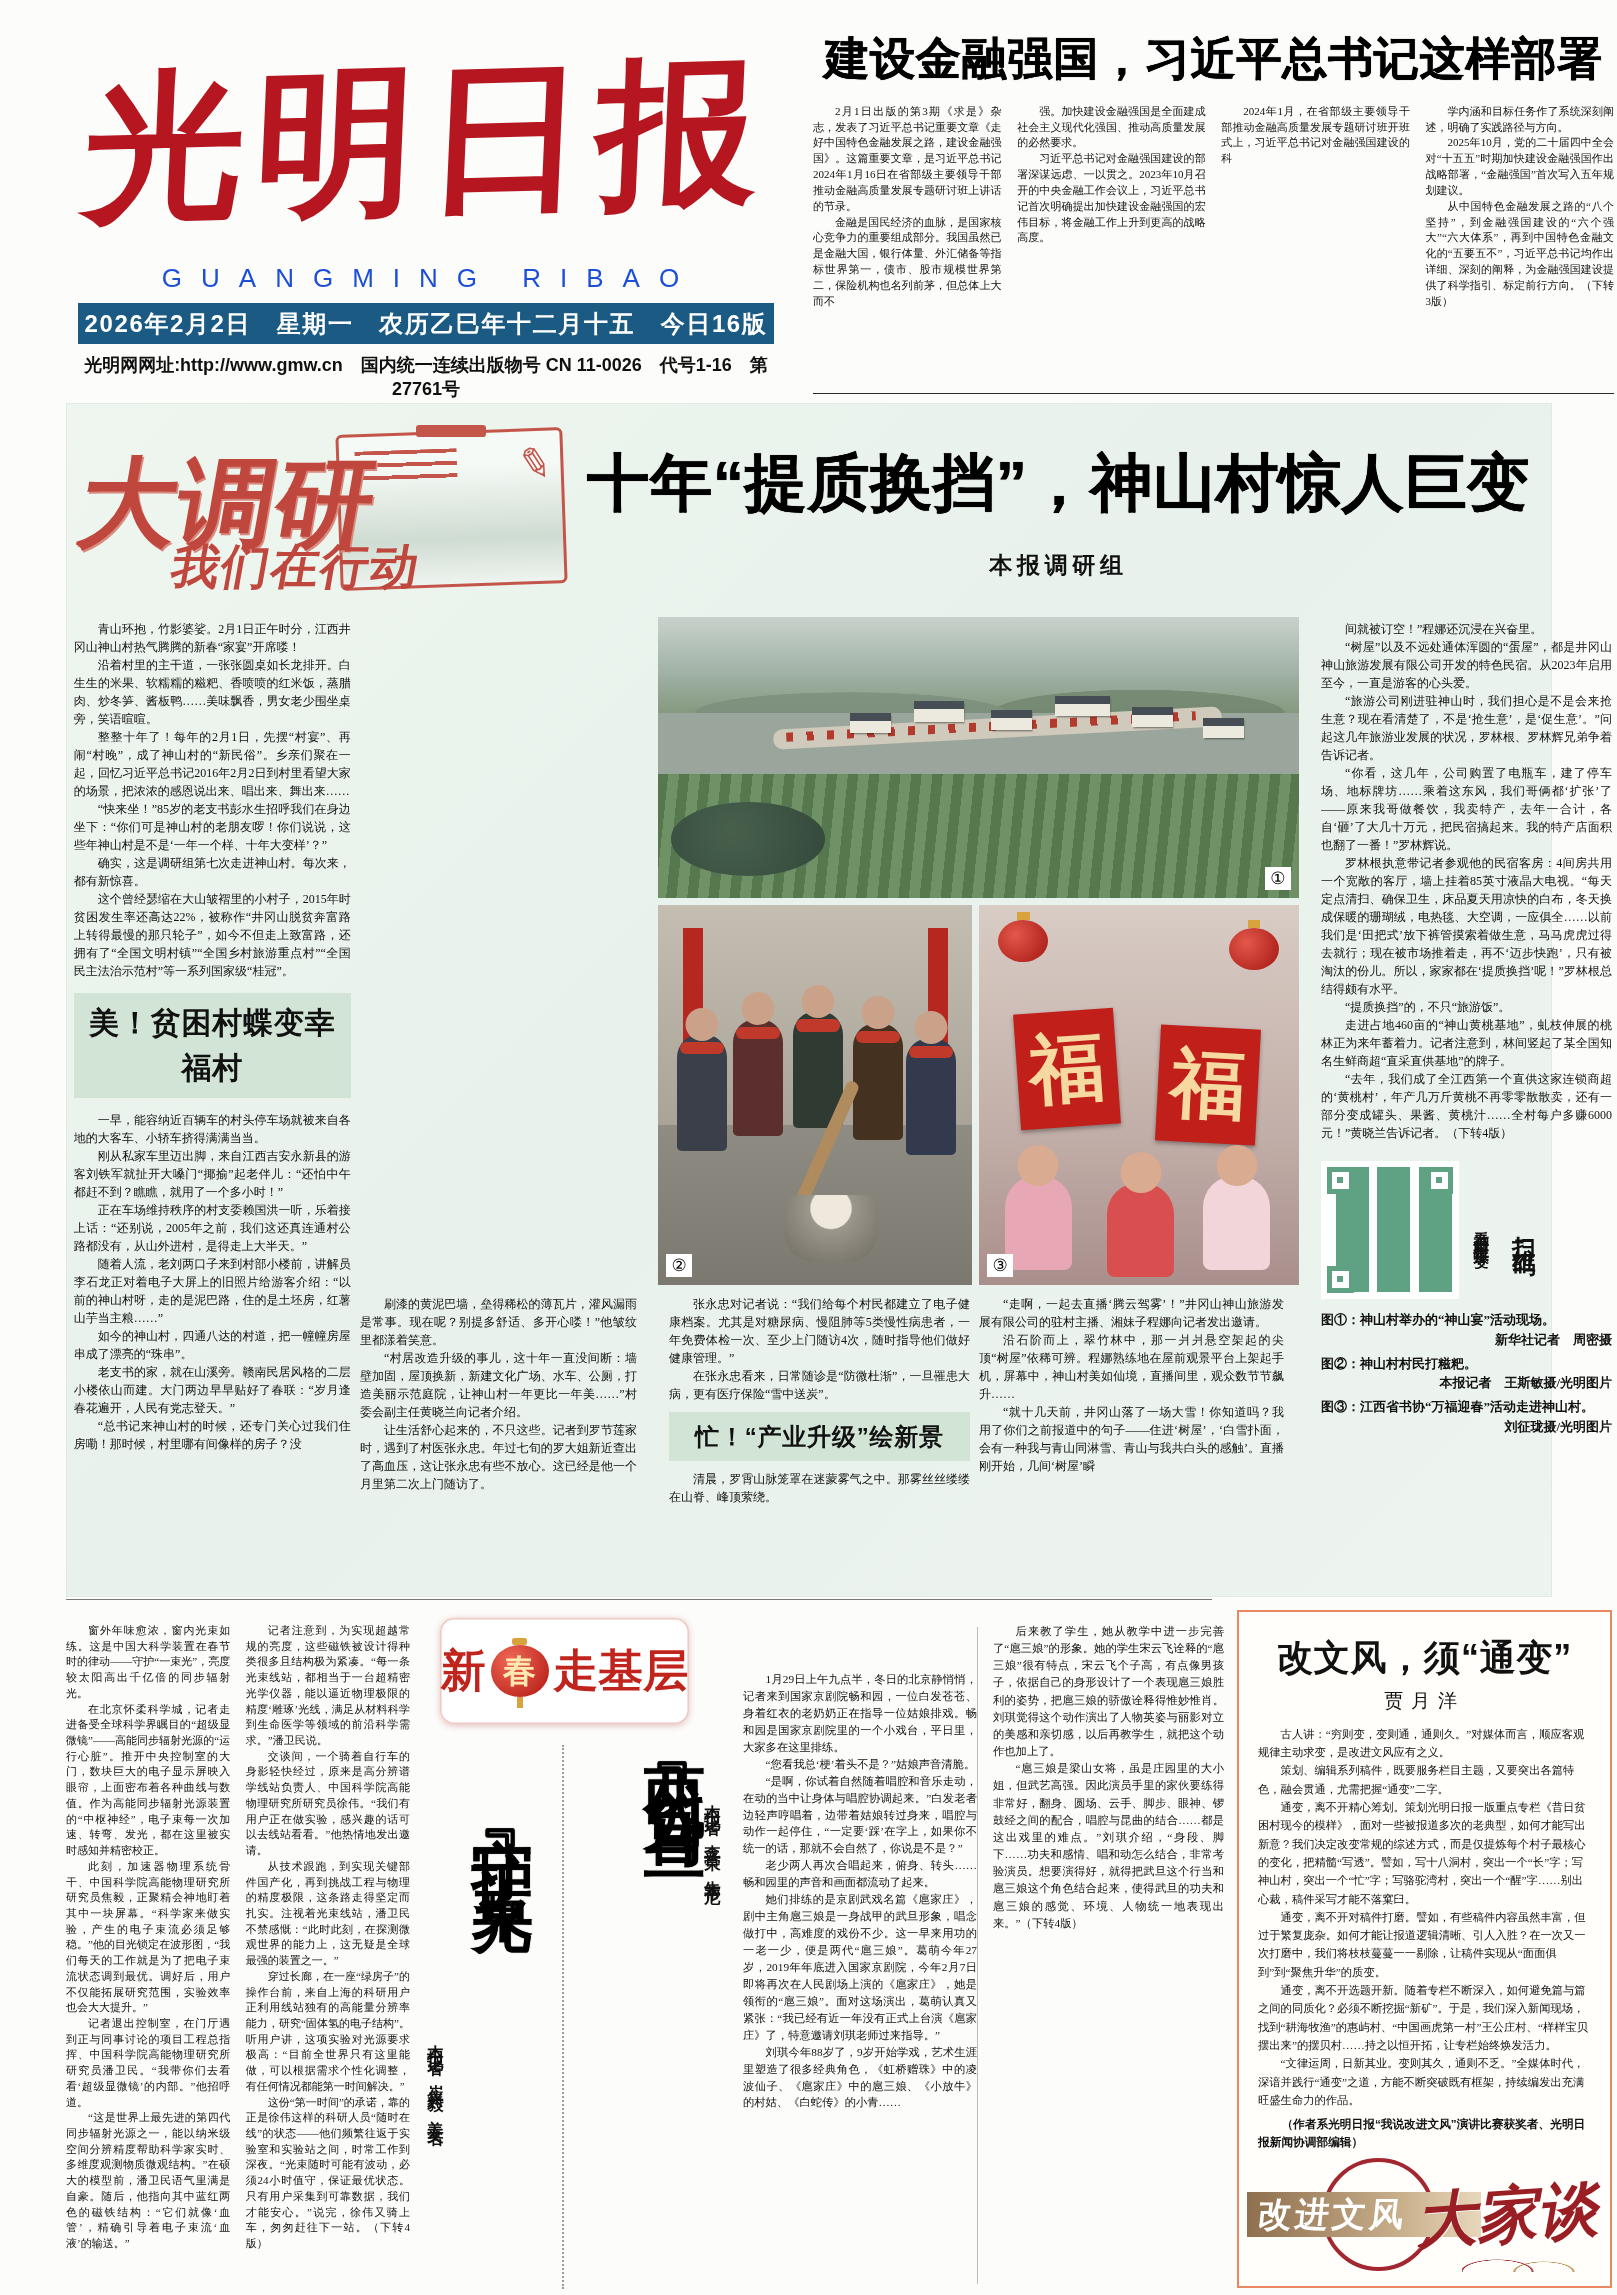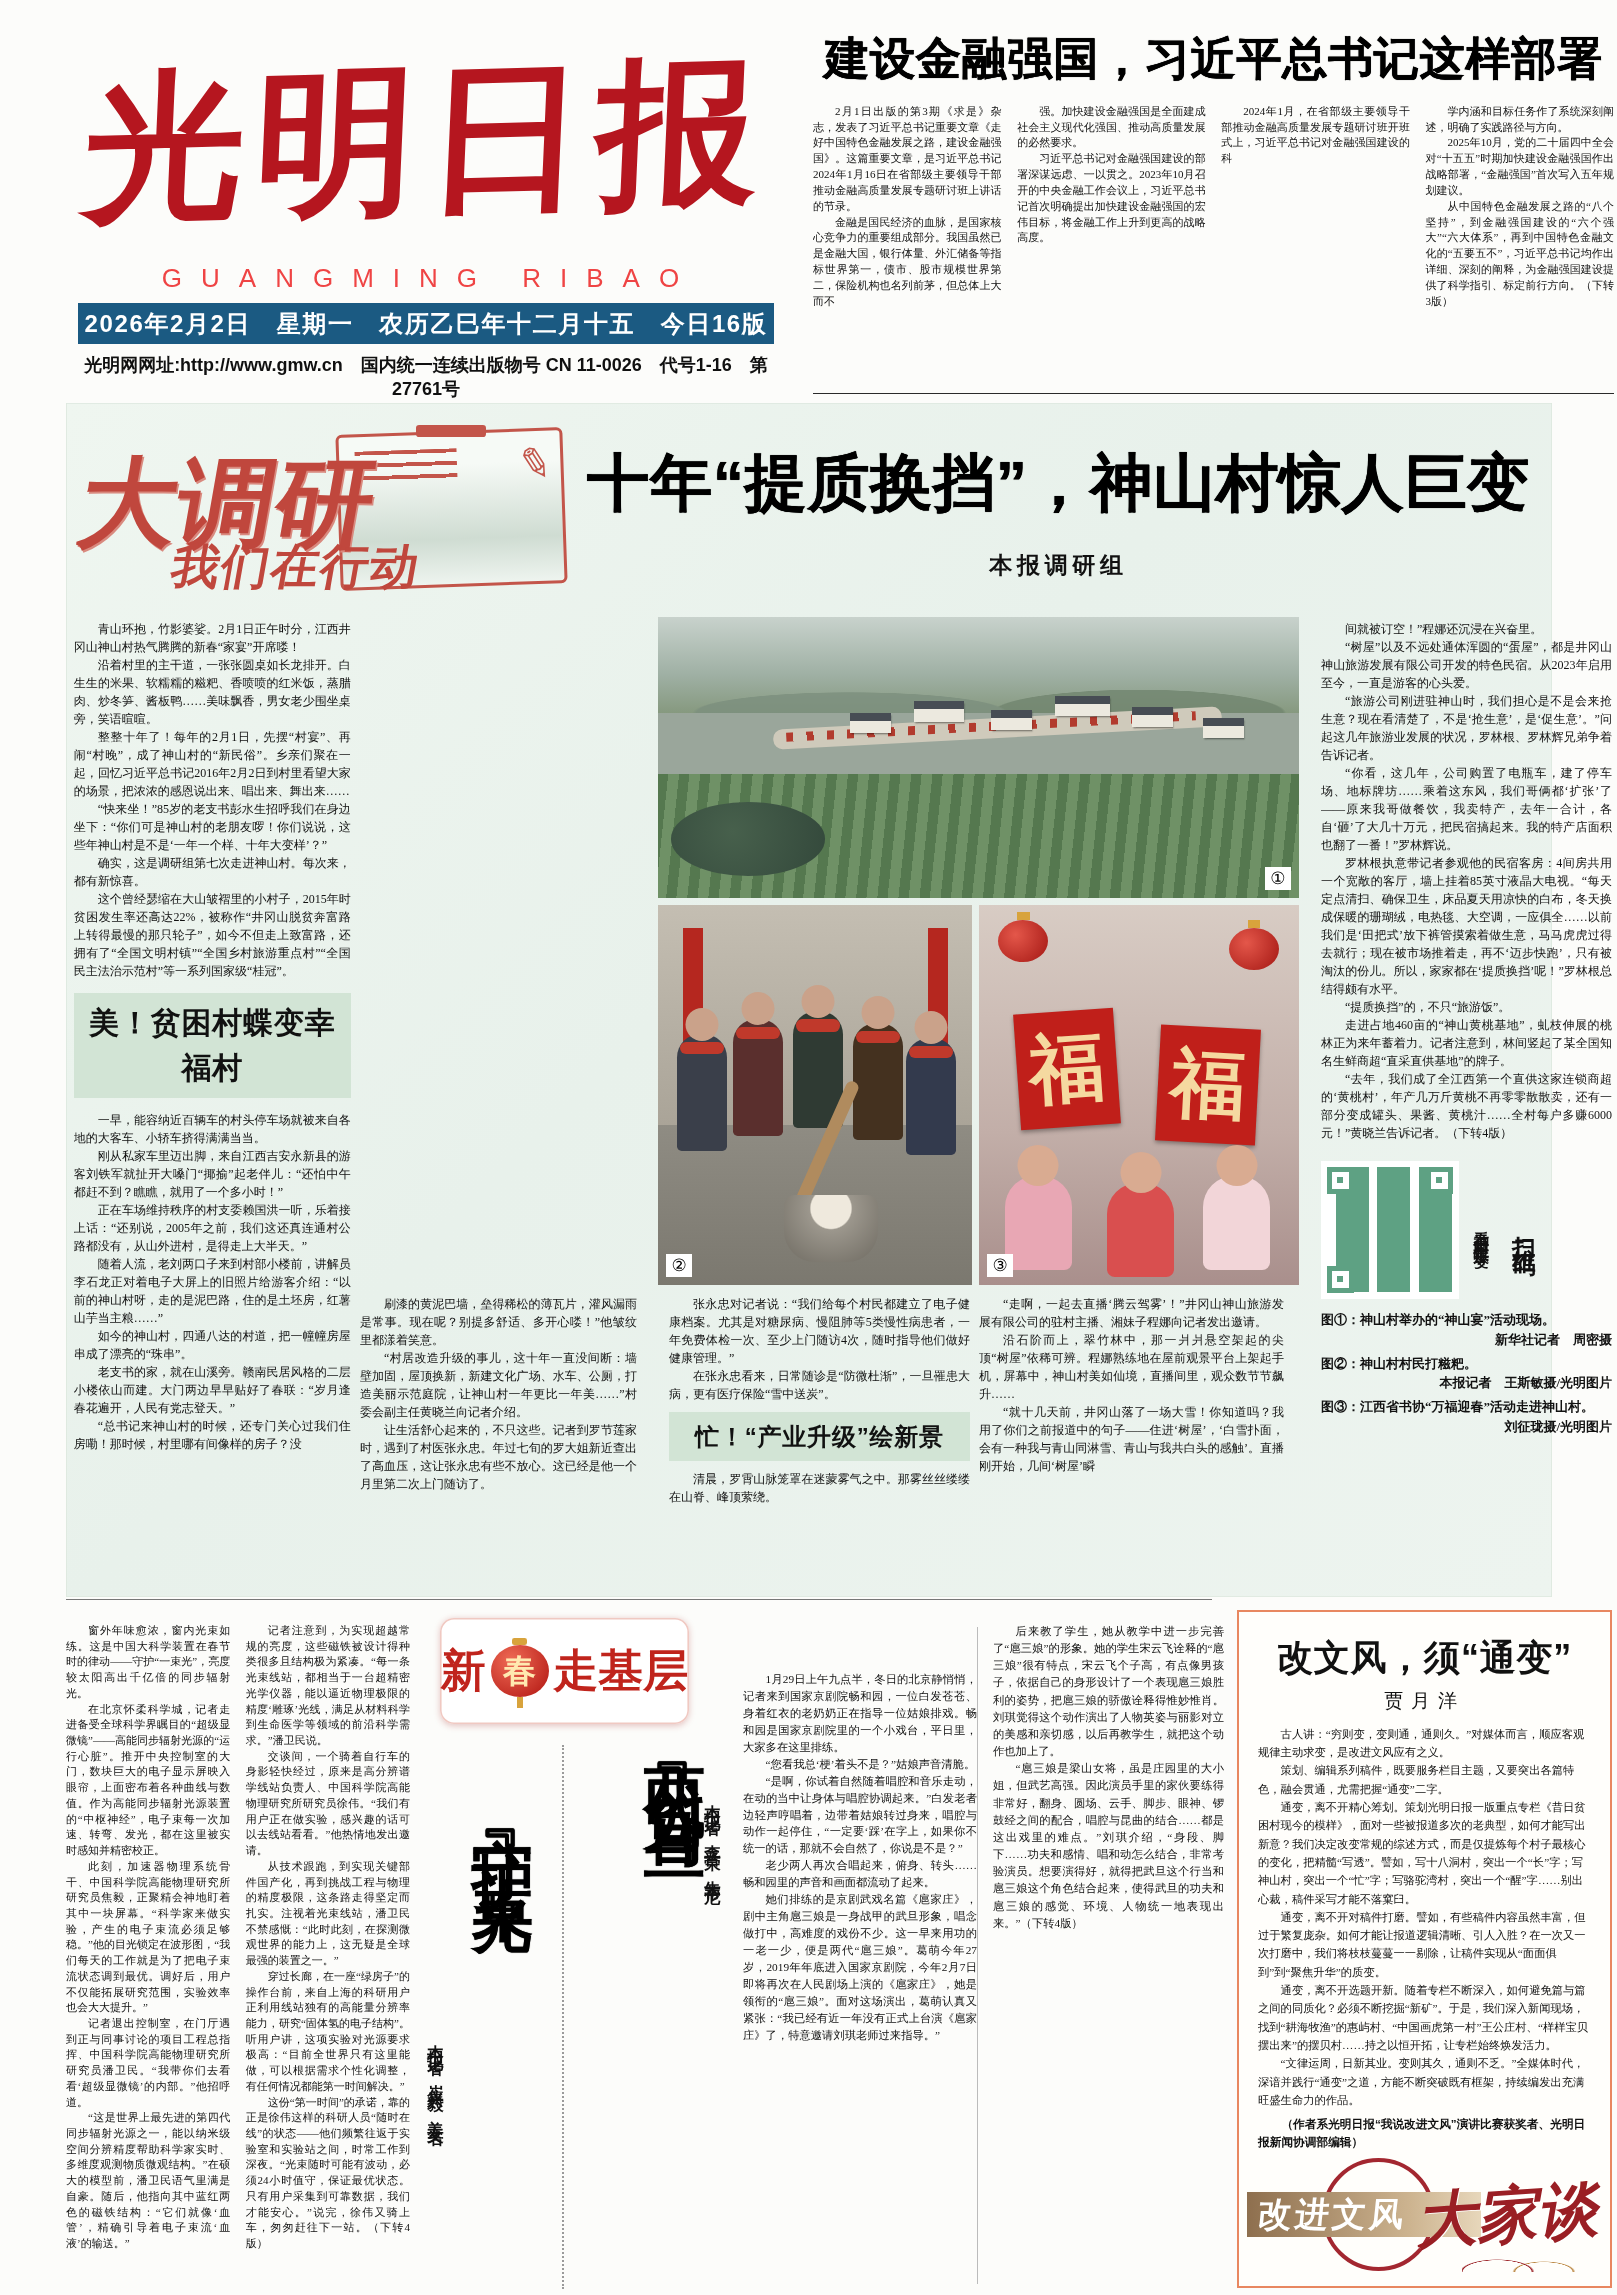--- a/index.html
+++ b/index.html
@@ -5,21 +5,21 @@
   html,body{margin:0;padding:0;background:#888;}
   .page{position:relative;width:1617px;height:2295px;background:#fcfcfa;margin:0 auto;
         font-family:"Liberation Serif","DejaVu Serif",serif;color:#111;overflow:hidden;}
   [data-name]{box-sizing:border-box;}
 
   
   .logo{position:absolute;left:67px;top:22px;width:719px;height:234px;color:#b5161f;
         font-family:"DejaVu Serif",serif;font-weight:bold;font-size:160px;line-height:234px;
         text-align:center;letter-spacing:11px;transform:rotate(-1.5deg) skewX(-4deg);}
   .romanized{position:absolute;left:94px;top:263px;width:672px;text-align:center;
-        font-family:"Liberation Sans",sans-serif;font-size:26px;letter-spacing:19px;color:#ef4444;}
+        font-family:"Liberation Sans",sans-serif;font-size:26px;letter-spacing:19px;color:#1d4ed8;}
   .datebar{position:absolute;left:78px;top:303px;width:696px;height:41px;background:#1b5a82;
         color:#fff;font-family:"Liberation Sans",sans-serif;font-weight:bold;font-size:24px;
         line-height:41px;text-align:center;letter-spacing:1.6px;}
   .infoline{position:absolute;left:69px;top:353px;width:714px;text-align:center;
         font-family:"Liberation Sans",sans-serif;font-weight:bold;font-size:18px;color:#101010;}
 
   
   .topstory{position:absolute;left:813px;top:33px;width:801px;height:361px;border-bottom:1.6px solid #2a2a2a;}
   .topstory h1{margin:0;font-family:"Liberation Sans",sans-serif;font-weight:900;font-size:45px;
         letter-spacing:0.8px;line-height:1.15;text-align:center;color:#000;text-shadow:0 0 0.8px #000,0.4px 0 0 #000;}
@@ -576,20 +576,21 @@
     </div>
 
     <div class="v-head bo-head" data-name="opera-story-headline">两代『刀马旦』</div>
     <div class="v-byline bo-byline" data-name="opera-story-byline">本报记者　李晋荣　朱蒂尼</div>
     <div class="bo-col bo-col1" data-name="opera-story-col-1">
         <p class="para" data-name="paragraph">1月29日上午九点半，冬日的北京静悄悄，记者来到国家京剧院畅和园，一位白发苍苍、身着红衣的老奶奶正在指导一位姑娘排戏。畅和园是国家京剧院里的一个小戏台，平日里，大家多在这里排练。</p>
         <p class="para" data-name="paragraph">“您看我总‘梗’着头不是？”姑娘声音清脆。</p>
         <p class="para" data-name="paragraph">“是啊，你试着自然随着唱腔和音乐走动，在动的当中让身体与唱腔协调起来。”白发老者边轻声哼唱着，边带着姑娘转过身来，唱腔与动作一起停住，“一定要‘踩’在字上，如果你不统一的话，那就不会自然了，你说是不是？”</p>
         <p class="para" data-name="paragraph">老少两人再次合唱起来，俯身、转头……畅和园里的声音和画面都流动了起来。</p>
         <p class="para" data-name="paragraph">她们排练的是京剧武戏名篇《扈家庄》，剧中主角扈三娘是一身战甲的武旦形象，唱念做打中，高难度的戏份不少。这一早来用功的一老一少，便是两代“扈三娘”。葛萌今年27岁，2019年年底进入国家京剧院，今年2月7日即将再次在人民剧场上演的《扈家庄》，她是领衔的“扈三娘”。面对这场演出，葛萌认真又紧张：“我已经有近一年没有正式上台演《扈家庄》了，特意邀请刘琪老师过来指导。”</p>
+        <p class="para" data-name="paragraph">刘琪今年88岁了，9岁开始学戏，艺术生涯里塑造了很多经典角色，《虹桥赠珠》中的凌波仙子、《扈家庄》中的扈三娘、《小放牛》的村姑、《白蛇传》的小青……</p>
       </div>
     <div class="hairline" data-name="column-hairline"></div>
     <div class="bo-col bo-col2" data-name="opera-story-col-2">
         <p class="para" data-name="paragraph">后来教了学生，她从教学中进一步完善了“扈三娘”的形象。她的学生宋云飞诠释的“扈三娘”很有特点，宋云飞个子高，有点像男孩子，依据自己的身形设计了一个表现扈三娘胜利的姿势，把扈三娘的骄傲诠释得惟妙惟肖。刘琪觉得这个动作演出了人物英姿与丽影对立的美感和亲切感，以后再教学生，就把这个动作也加上了。</p>
         <p class="para" data-name="paragraph">“扈三娘是梁山女将，虽是庄园里的大小姐，但武艺高强。因此演员手里的家伙要练得非常好，翻身、圆场、云手、脚步、眼神、锣鼓经之间的配合，唱腔与昆曲的结合……都是这出戏里的难点。”刘琪介绍，“身段、脚下……功夫和感情、唱和动怎么结合，非常考验演员。想要演得好，就得把武旦这个行当和扈三娘这个角色结合起来，使得武旦的功夫和扈三娘的感觉、环境、人物统一地表现出来。”（下转4版）</p>
       </div>
 
     <div class="opinion" data-name="opinion-box">
       <h2 data-name="opinion-title">改文风，须“通变”</h2>
       <div class="op-author" data-name="opinion-author">贾月洋</div>

